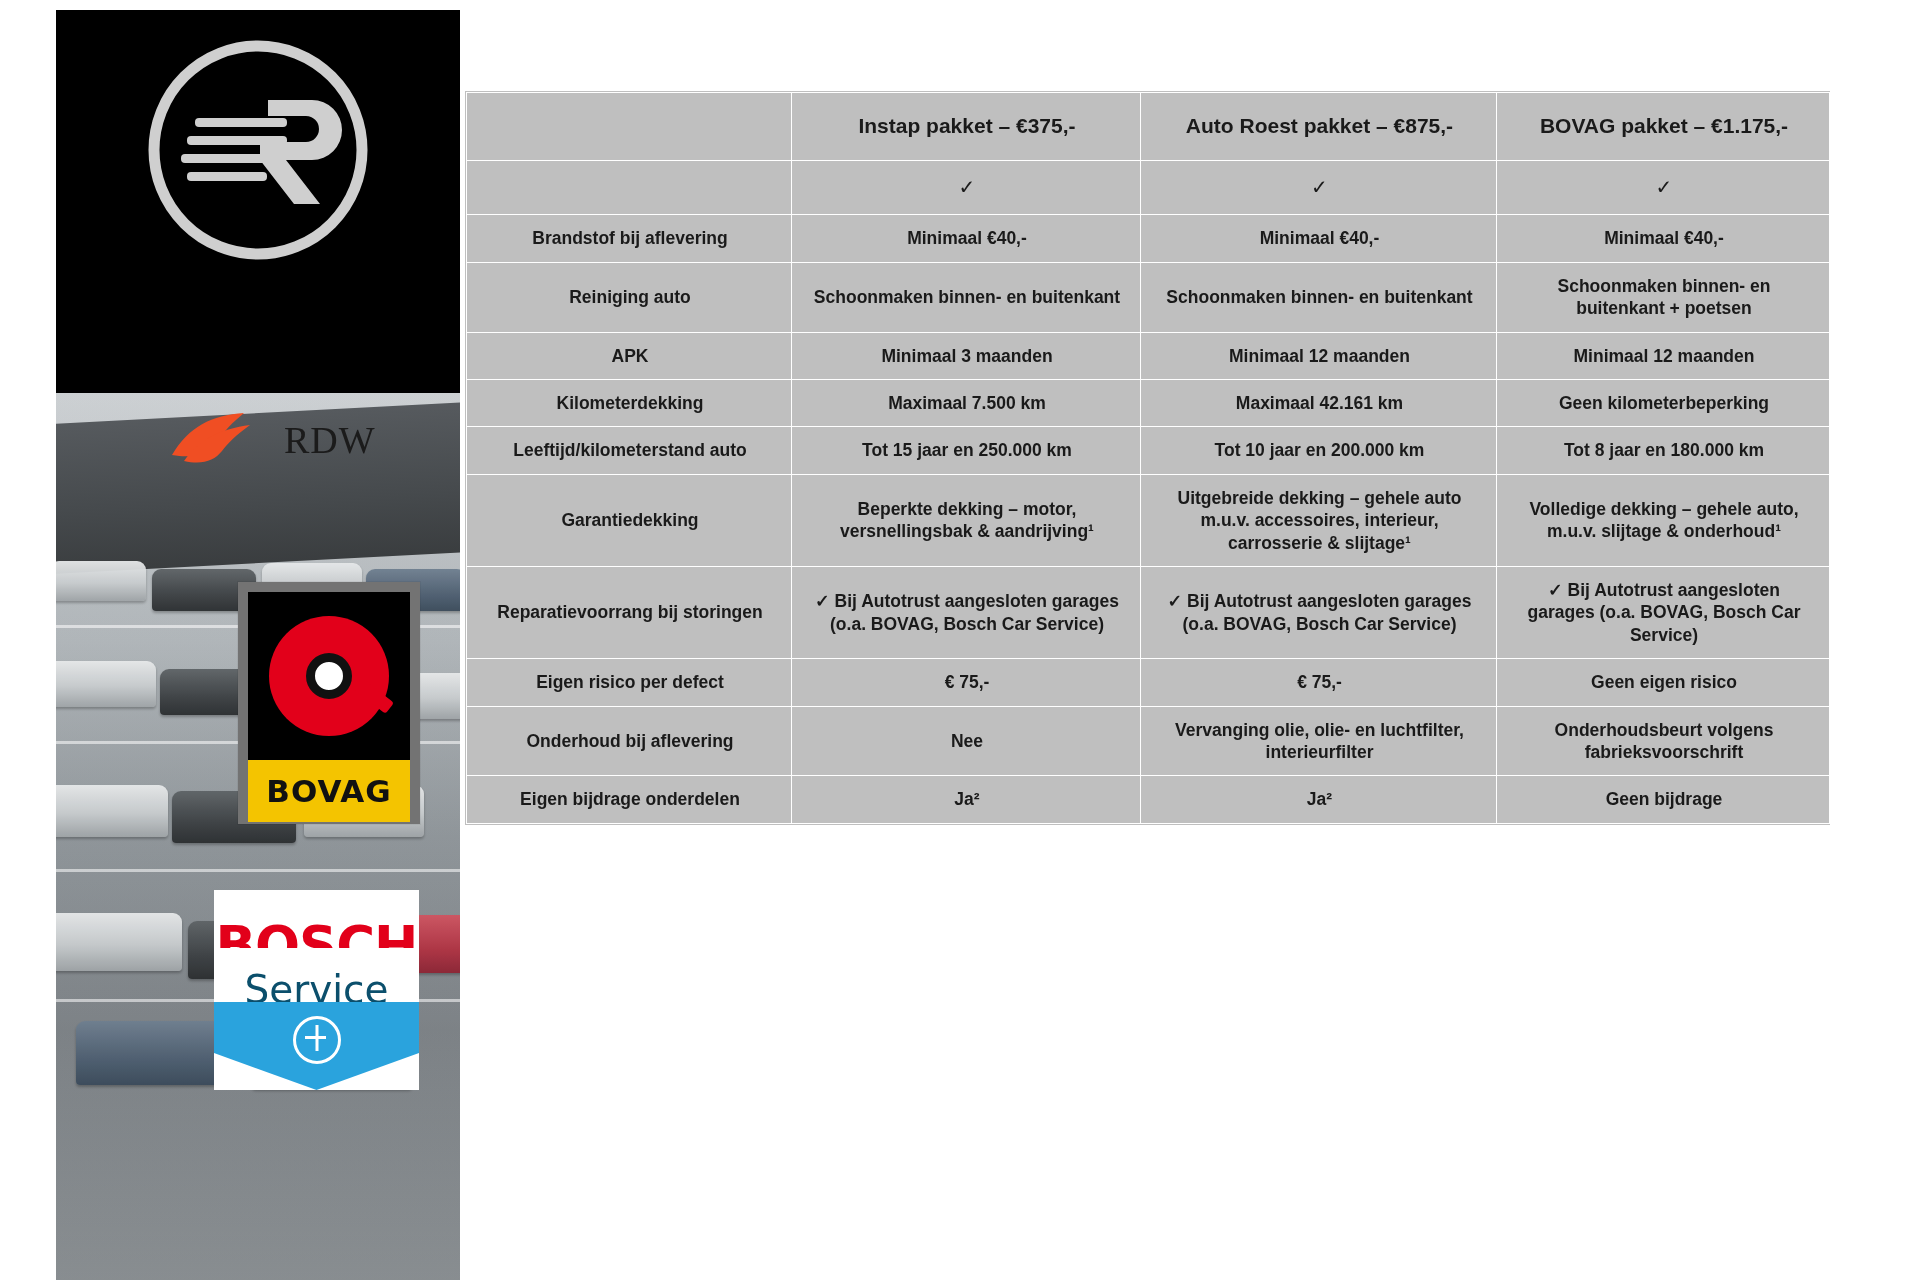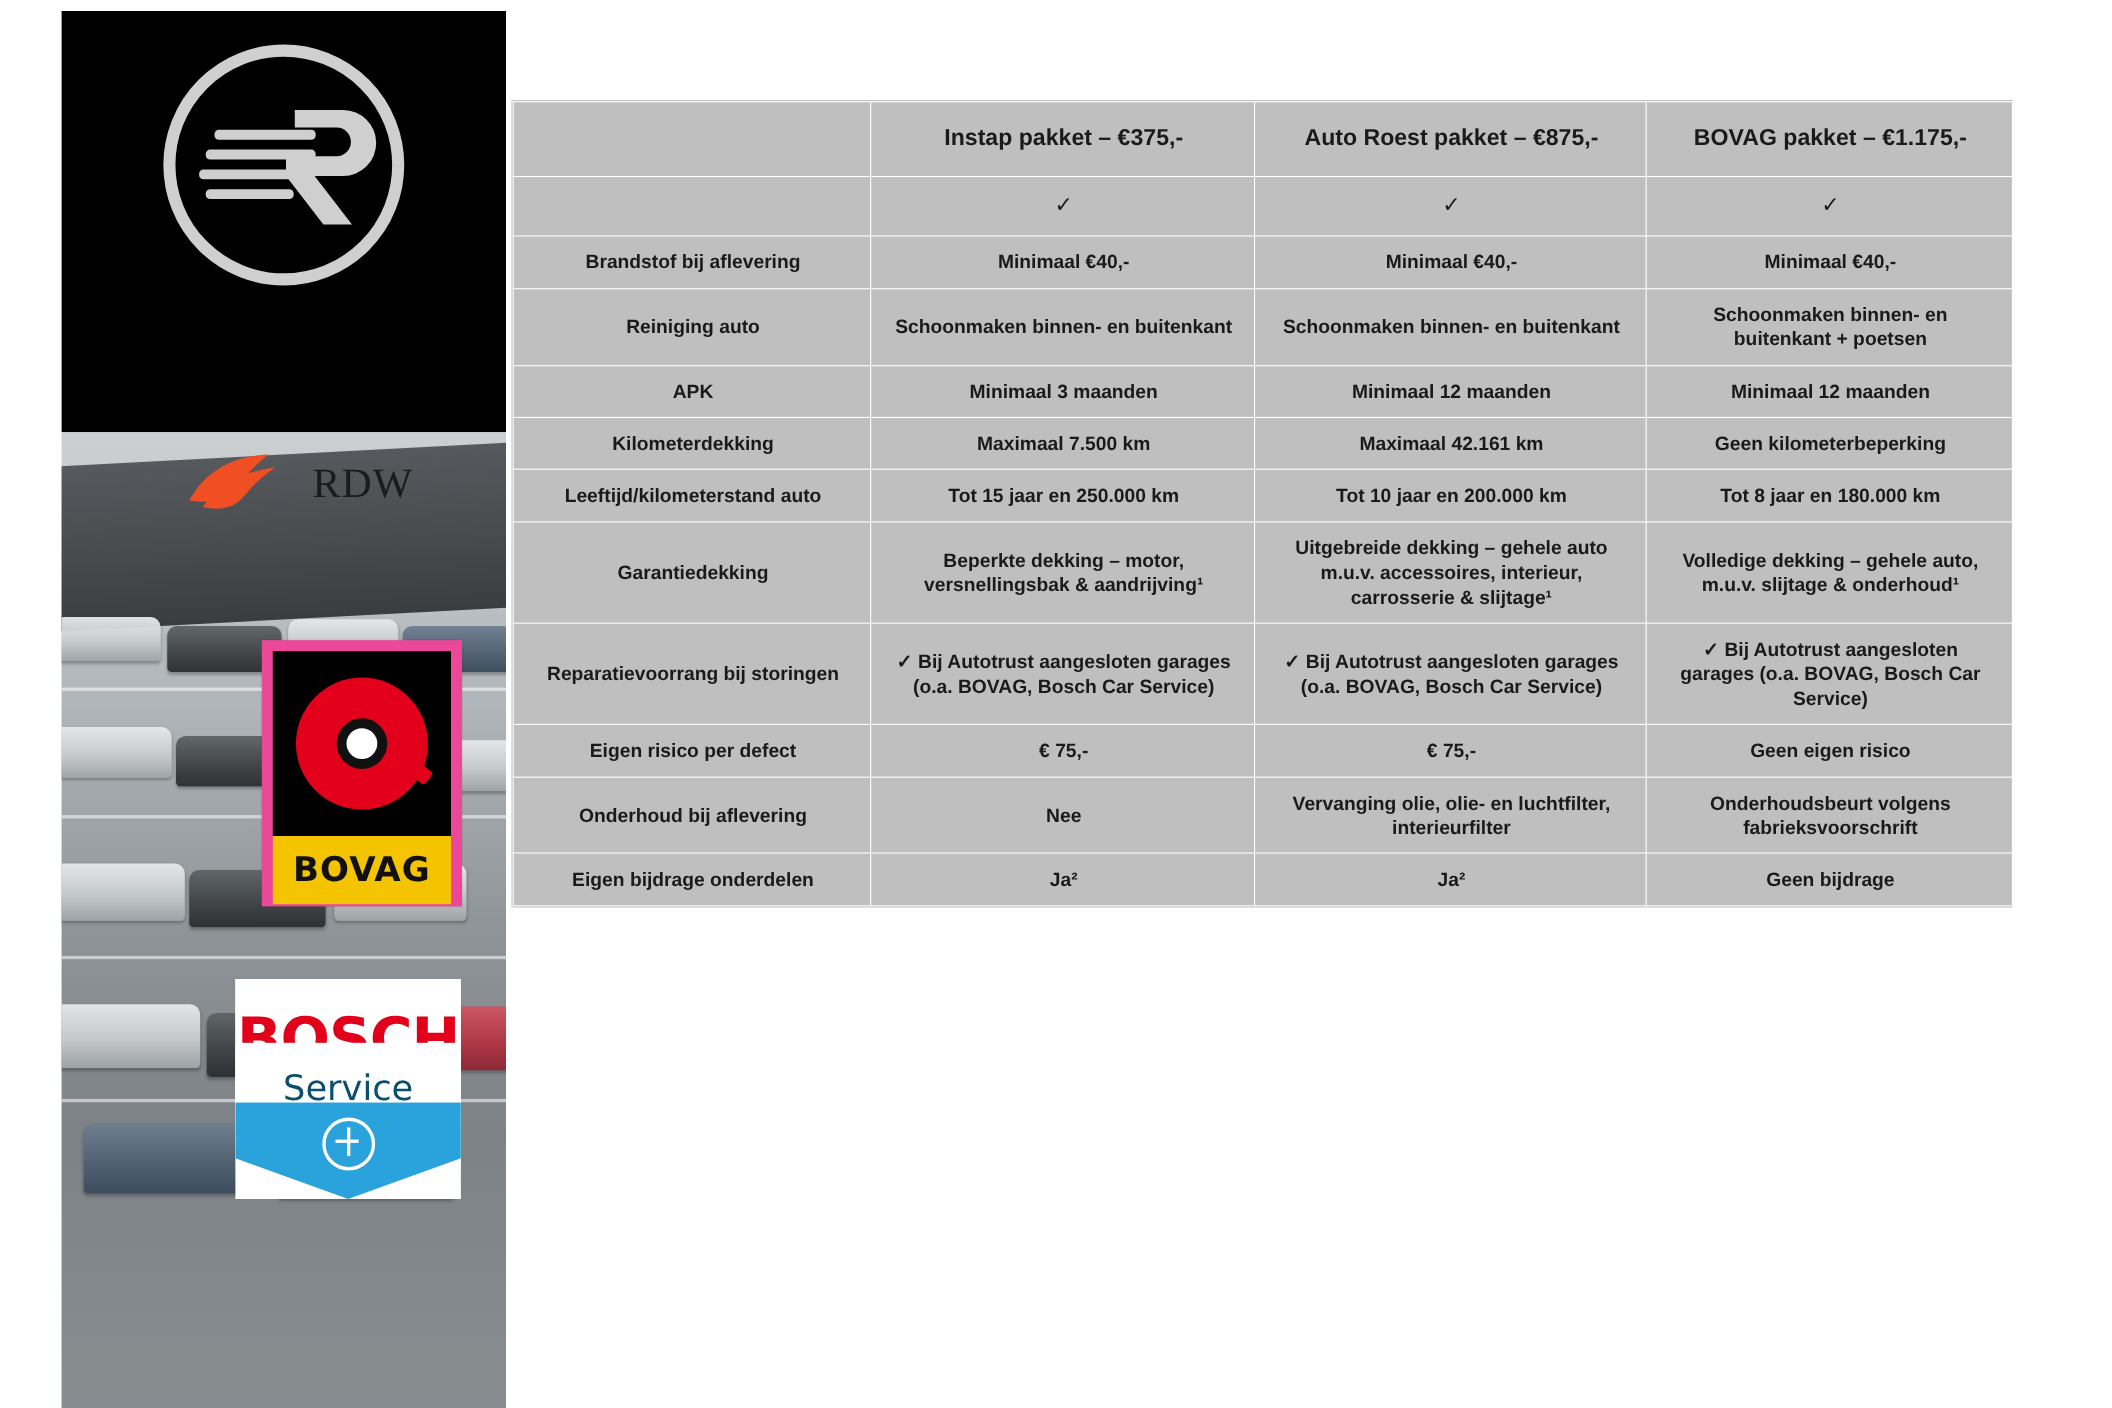--- a/index.html
+++ b/index.html
@@ -107,21 +107,21 @@
     font-size: 38px;
     font-family: "Liberation Serif", serif;
     letter-spacing: 1px;
   }
   .badge-bovag {
     position: absolute;
     left: 182px;
     top: 572px;
     width: 182px;
     height: 242px;
-    background: #ec4899;
+    background: #737373;
     box-shadow: 0 0 0 1px rgba(0,0,0,.05);
   }
   .bovag-black {
     position: absolute;
     left: 10px; top: 10px;
     width: 162px; height: 168px;
     background: #000000;
   }
   .bovag-yellow {
     position: absolute;
@@ -196,21 +196,21 @@
     left: 0; top: 58px;
     width: 205px; height: 56px;
     background: #ffffff;
     display: flex;
     align-items: center;
     justify-content: center;
   }
   .bosch-mid span {
     color: #0b4f6c;
     font-family: "DejaVu Sans", sans-serif;
-    font-size: 32px;
+    font-size: 39px;
     margin-top: 26px;
   }
   .bosch-blue {
     position: absolute;
     left: 0; top: 112px;
     width: 205px; height: 88px;
     background: #2aa3dd;
     clip-path: polygon(0 0, 100% 0, 100% 58%, 50% 100%, 0 58%);
     display: flex;
     justify-content: center;

